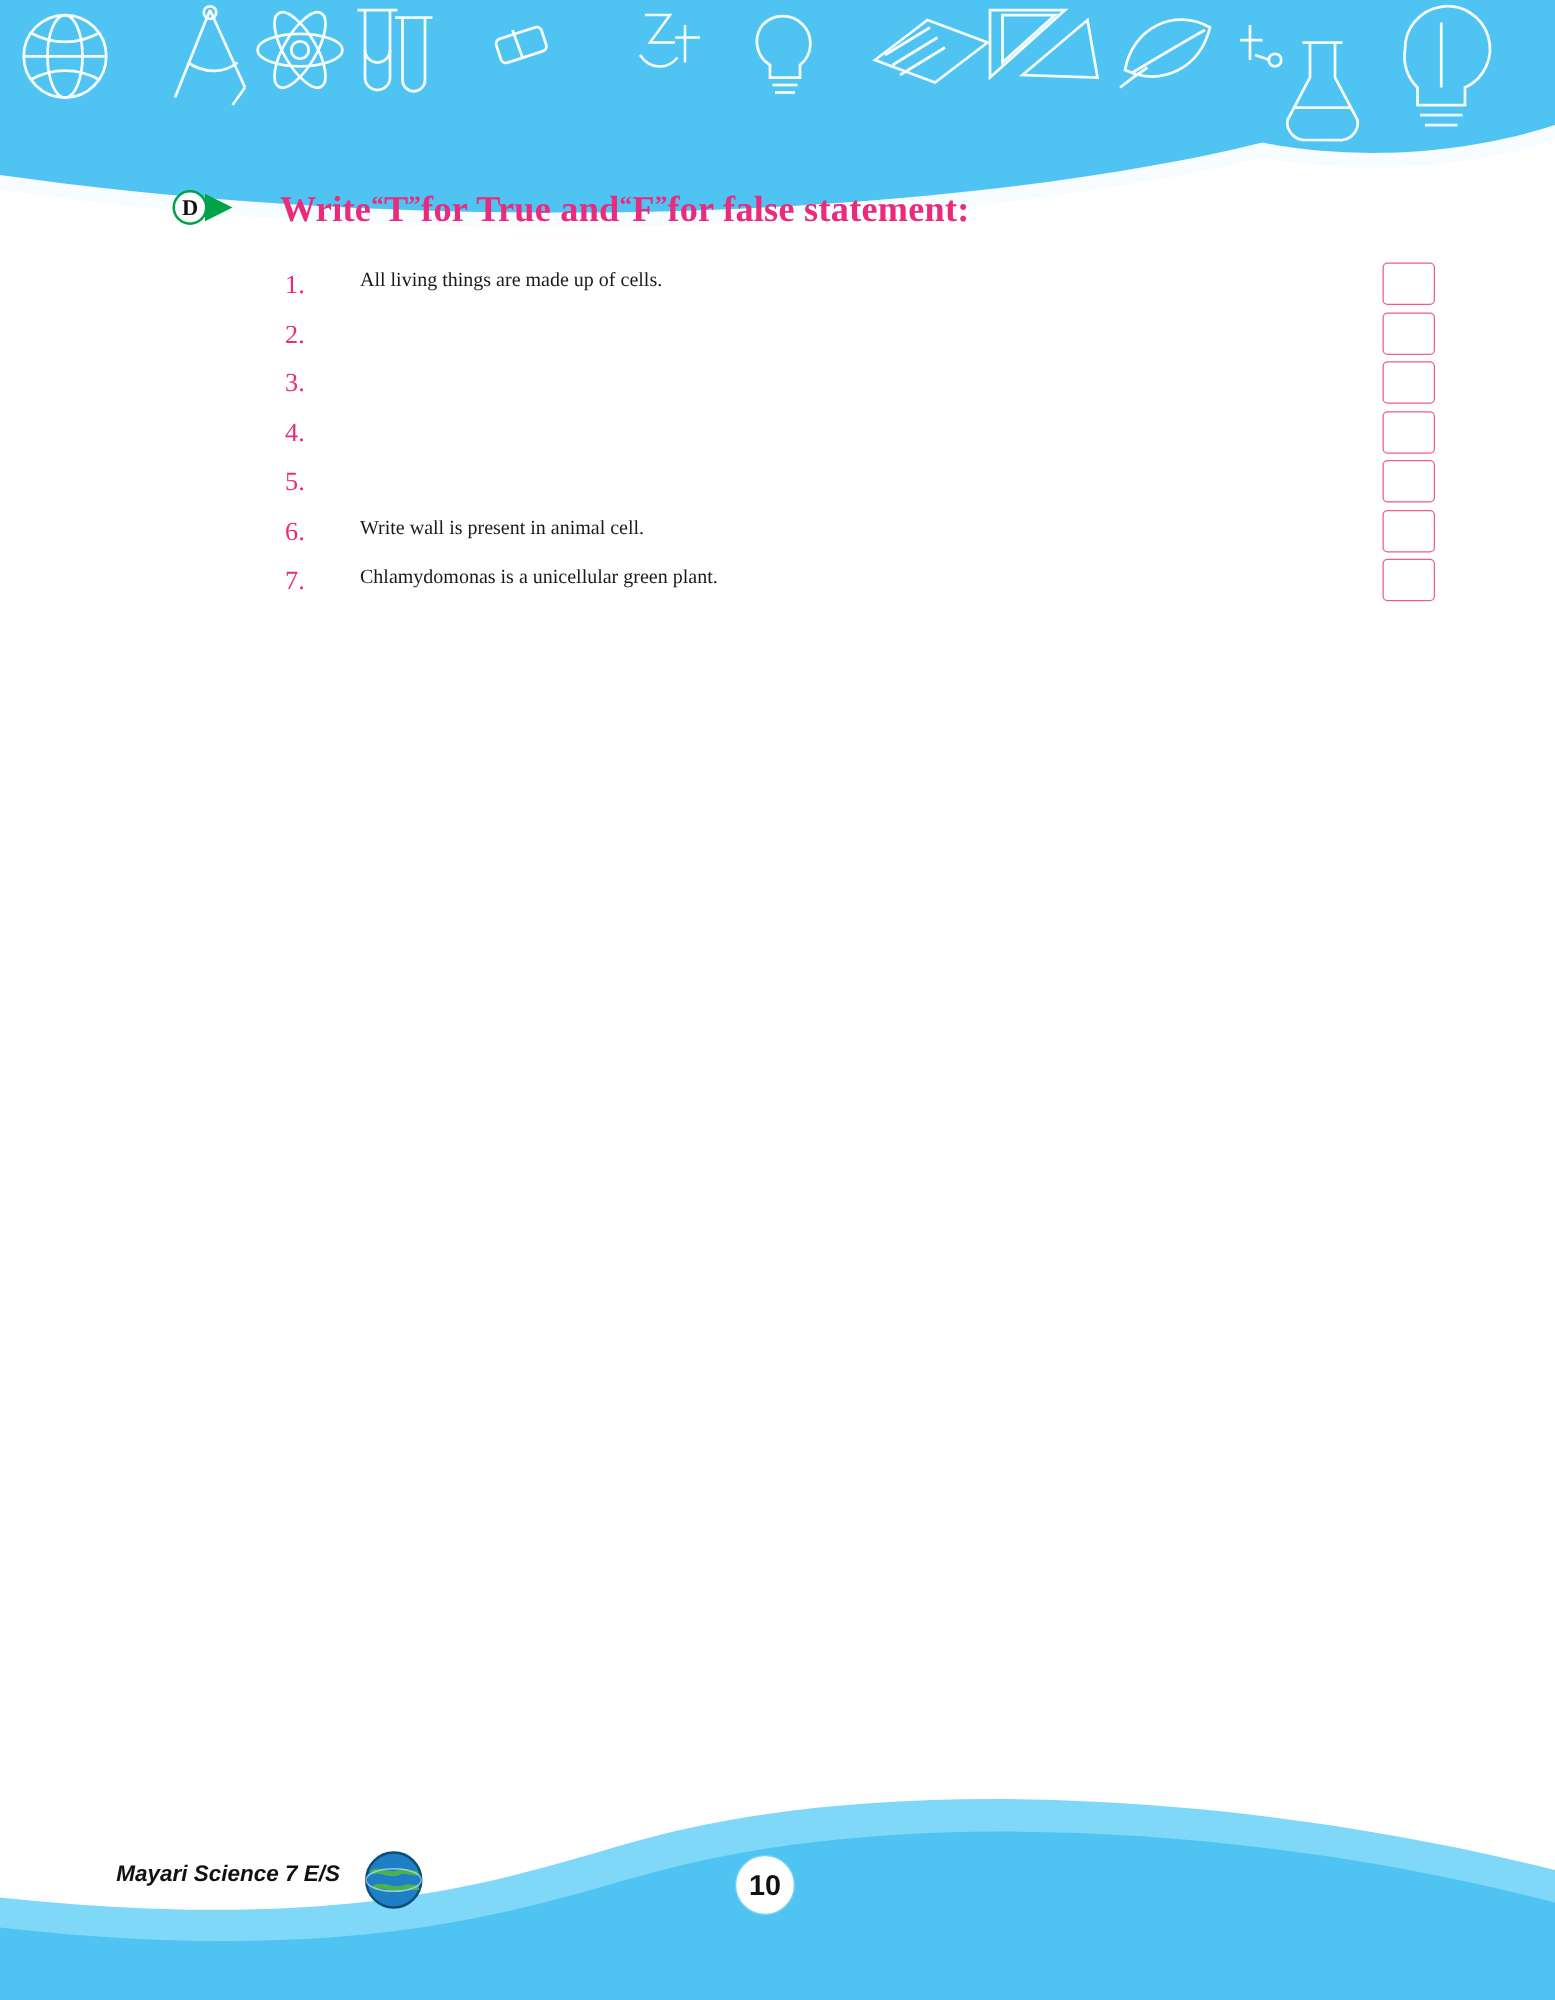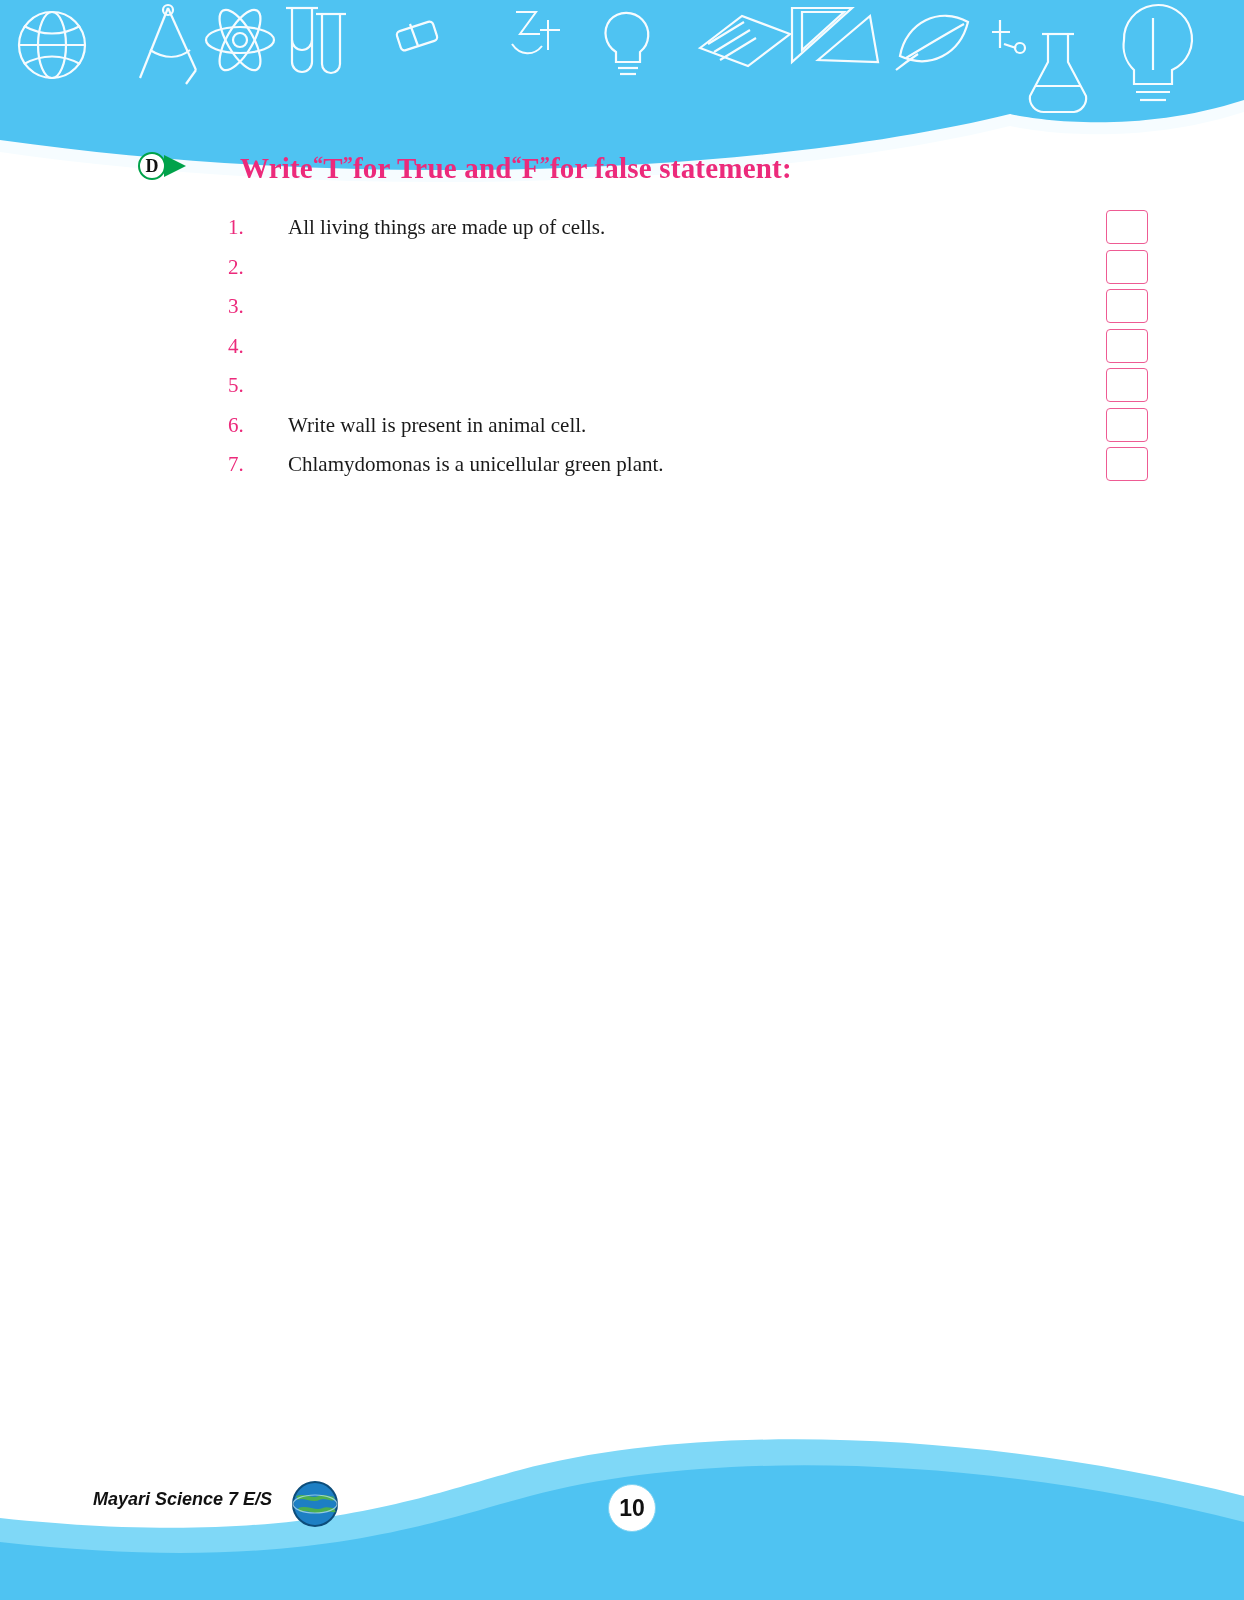--- a/index.html
+++ b/index.html
@@ -91,21 +91,21 @@
     border-bottom: 11px solid transparent;
     border-left: 22px solid #00a24a;
   }
   .section-title {
     font-family: "Liberation Serif", serif;
     font-size: 29px;
     font-weight: 700;
     color: #ec2a7b;
     letter-spacing: 0.2px;
     white-space: nowrap;
-    margin-left: 34px;
+    margin-left: 18px;
   }
   .section-title .qmark {
     font-size: 20px;
     vertical-align: top;
     position: relative;
     top: 1px;
   }
 
   
   .q-list {
@@ -123,21 +123,21 @@
   .q-num {
     width: 60px;
     flex: none;
     font-family: "Liberation Serif", serif;
     font-size: 21px;
     color: #ec2a7b;
     line-height: 1.1;
   }
   .q-text {
     font-family: "Liberation Serif", serif;
-    font-size: 21px;
+    font-size: 16px;
     color: #1a1a1a;
     line-height: 1.1;
     white-space: nowrap;
   }
   .q-box {
     position: absolute;
     right: -20px;
     top: -6px;
     width: 42px;
     height: 34px;
@@ -162,21 +162,21 @@
   }
   .footer-globe {
     position: absolute;
     left: 291px;
     bottom: 72px;
     width: 48px;
     height: 48px;
   }
   .page-number {
     position: absolute;
-    left: 608px;
+    left: 588px;
     bottom: 68px;
     width: 46px;
     height: 46px;
     border-radius: 50%;
     background: #ffffff;
     border: 1.5px solid #7fd3f2;
     display: flex;
     align-items: center;
     justify-content: center;
     font-family: "Liberation Sans", sans-serif;

